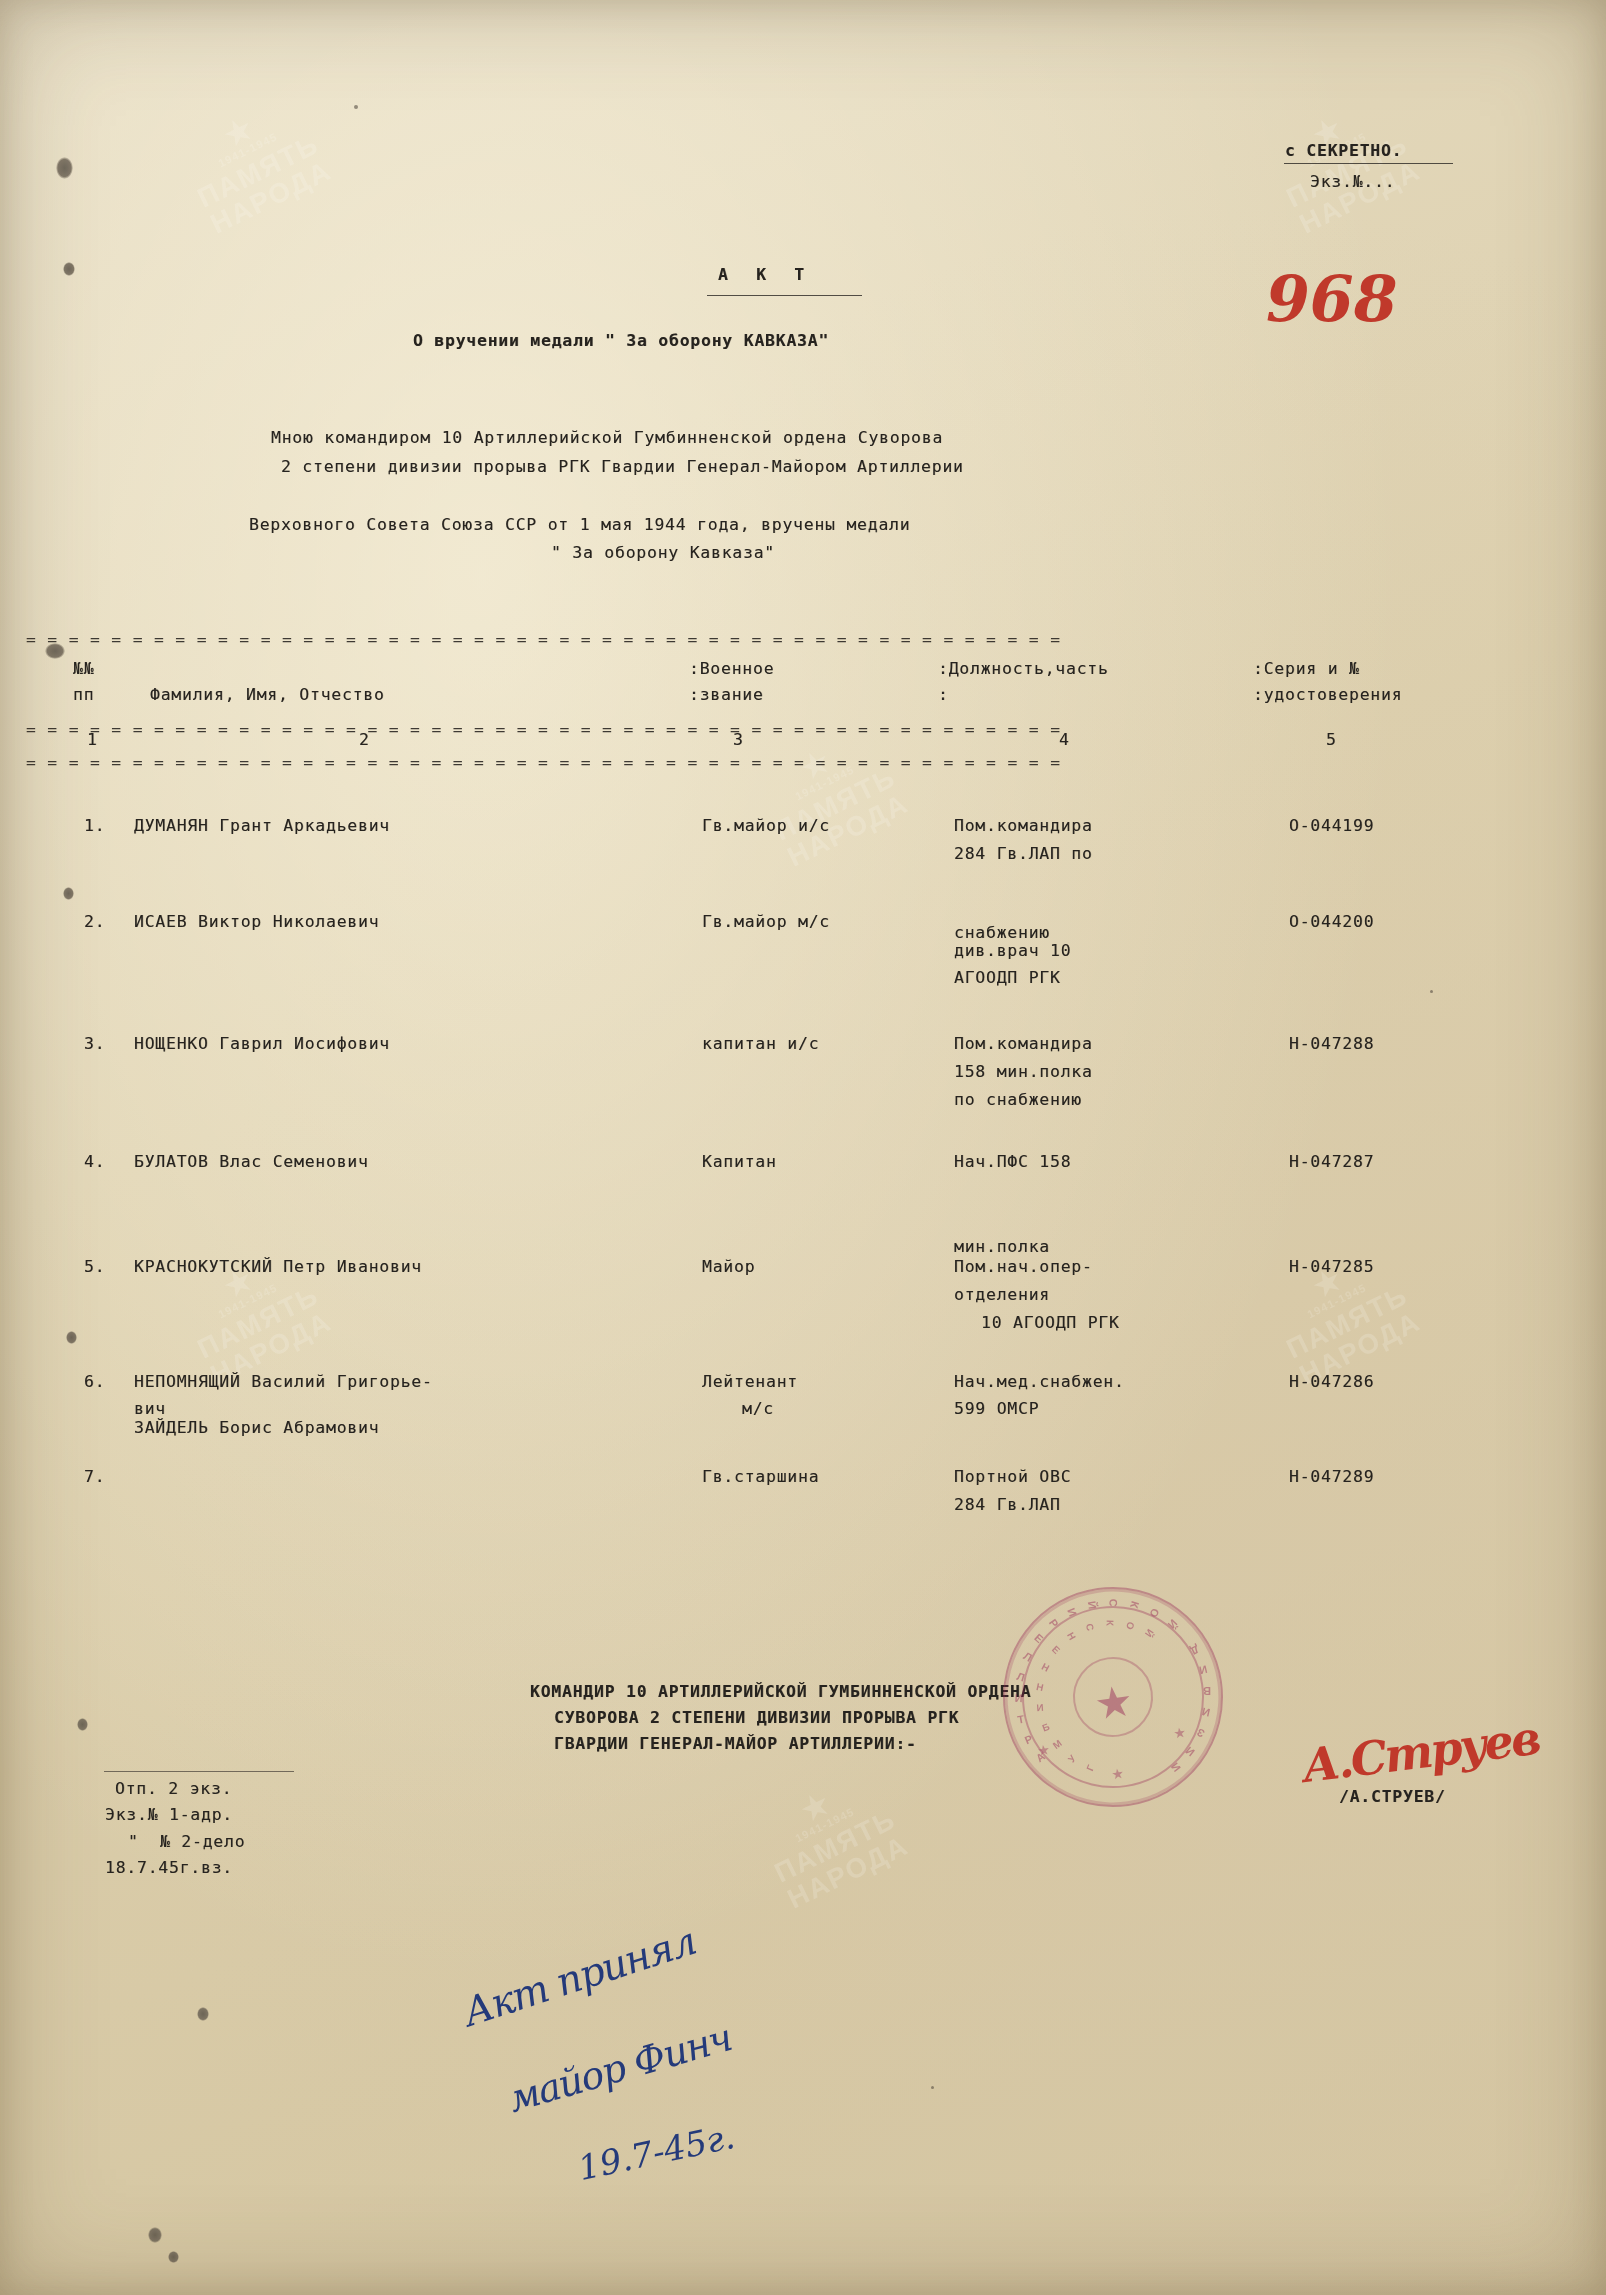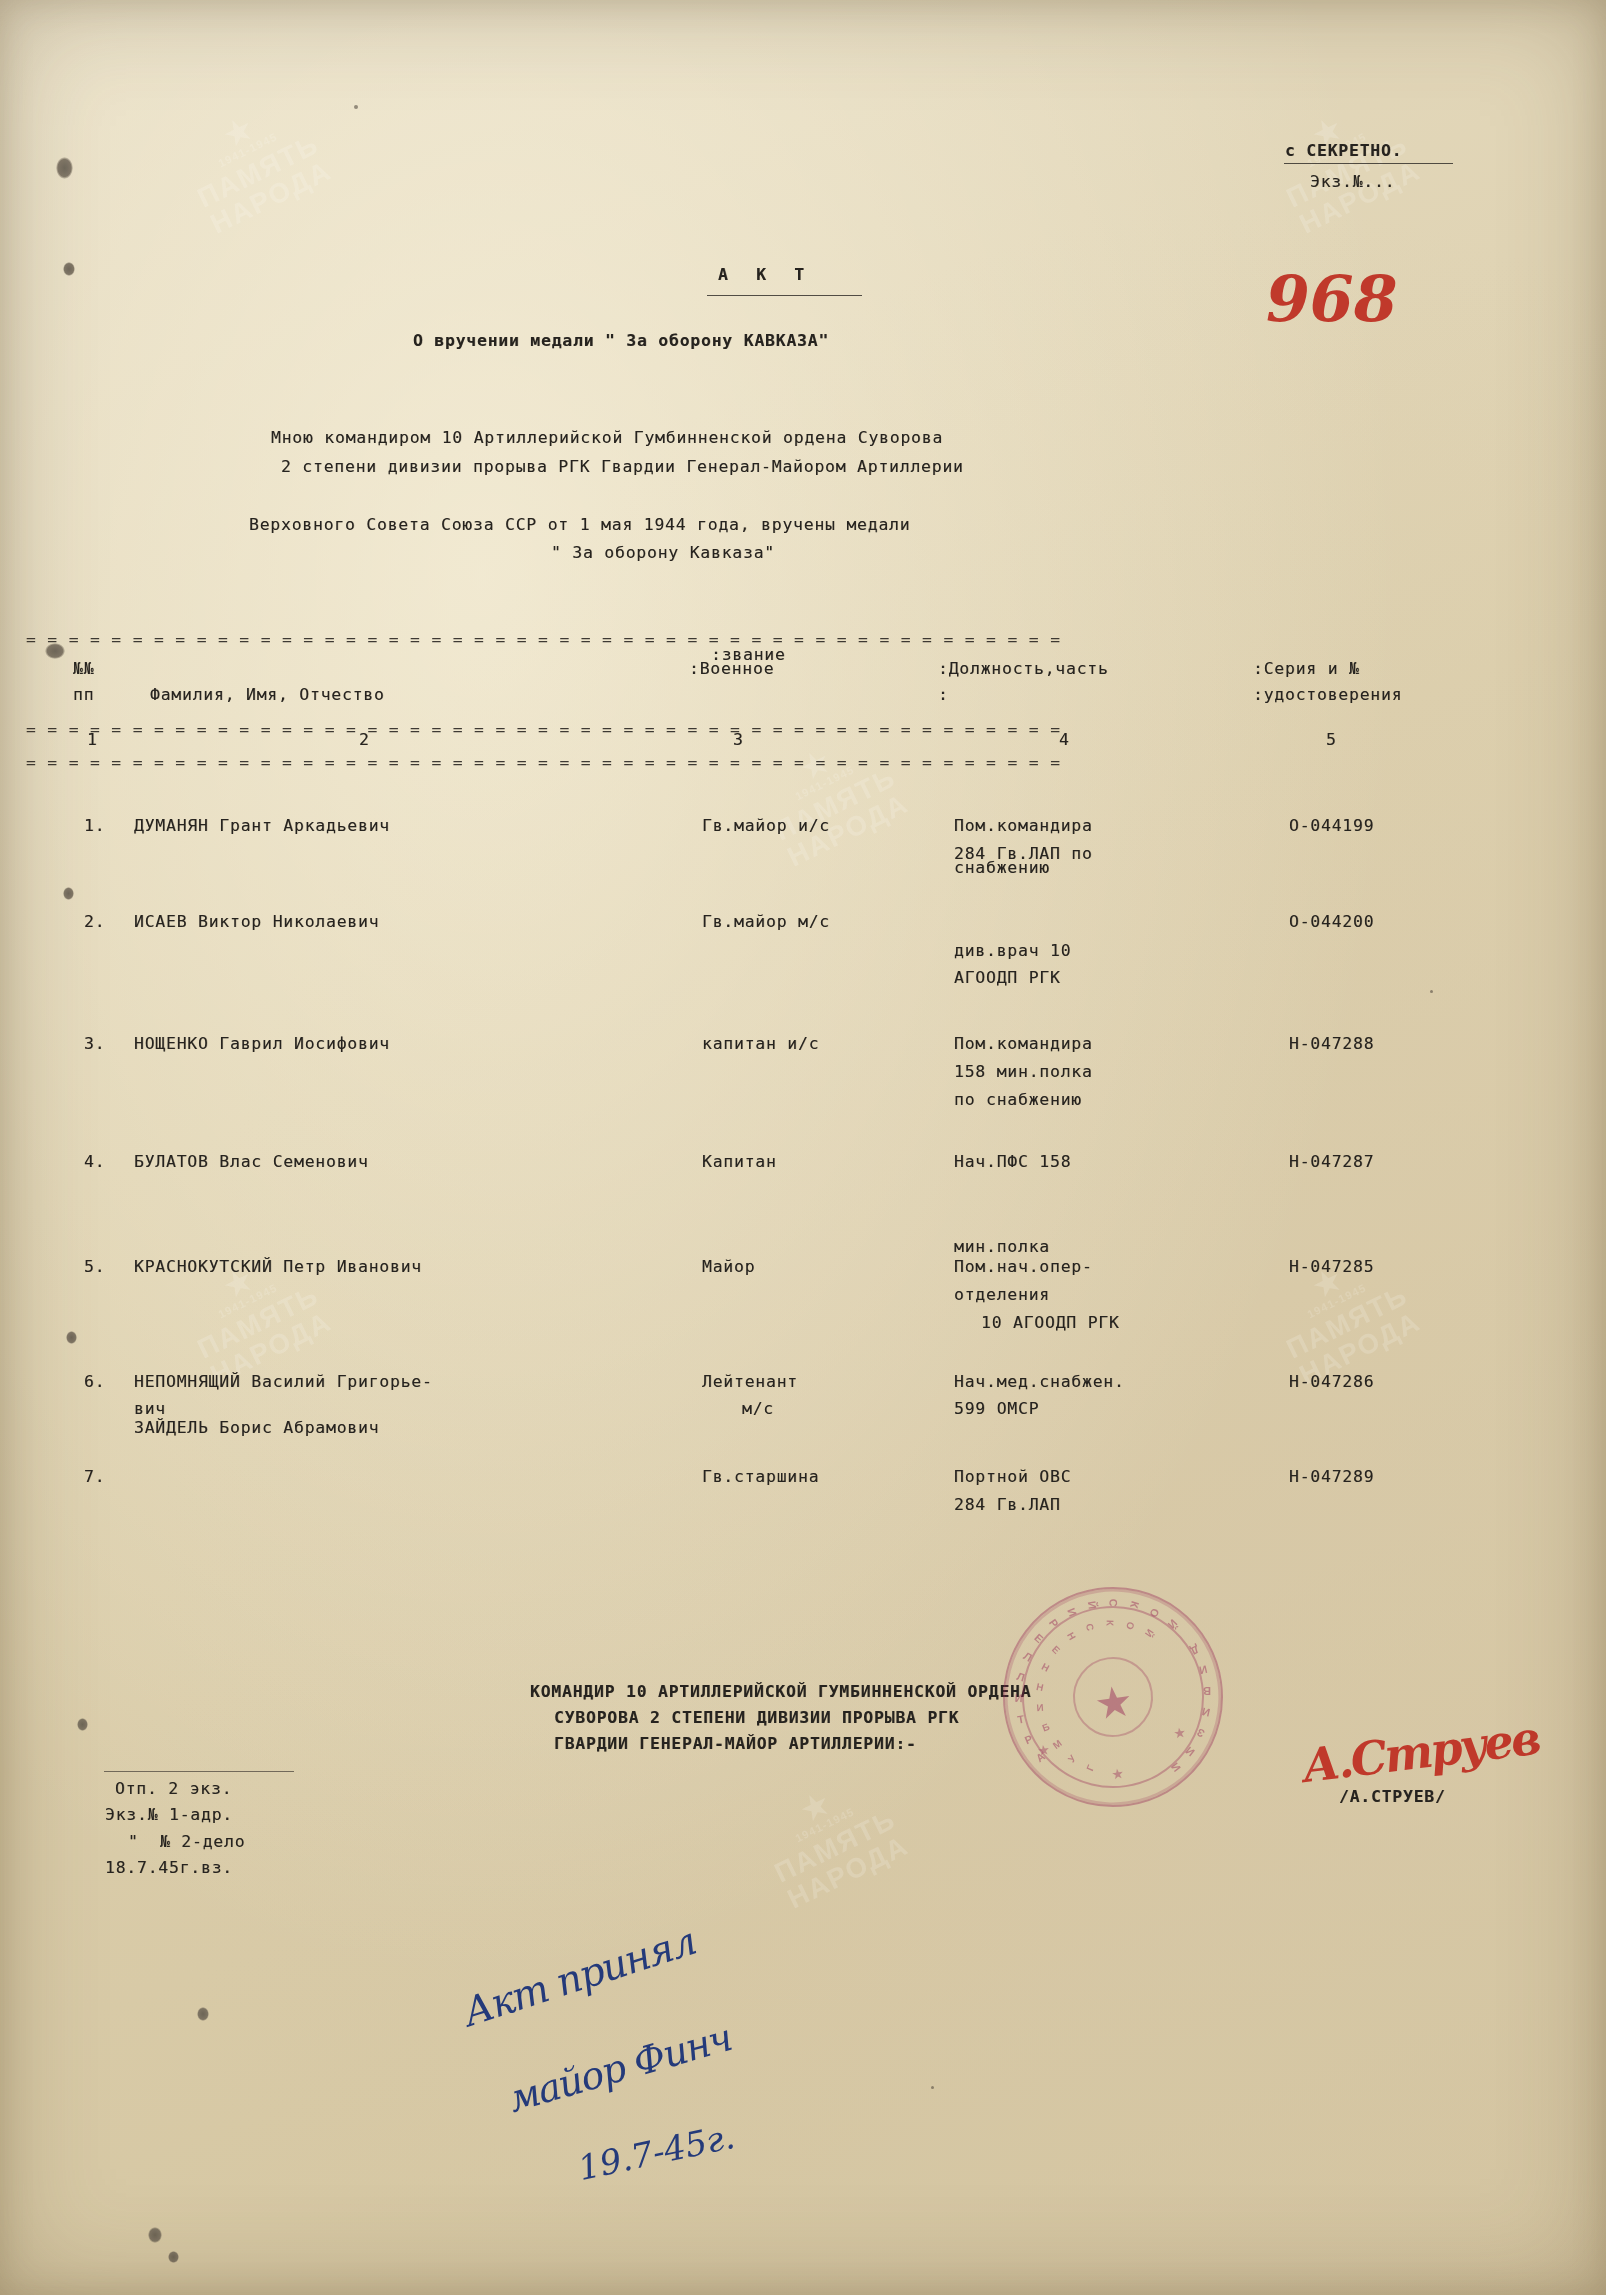--- a/index.html
+++ b/index.html
@@ -228,42 +228,42 @@
   <div class="tw" style="left:249px; top:454px;margin-left:32px;">2 степени дивизии прорыва РГК Гвардии Генерал-Майором Артиллерии</div>
   <div class="tw" style="left:249px; top:512px;">Верховного Совета Союза ССР от 1 мая 1944 года, вручены медали</div>
   <div class="tw" style="left:551px; top:540px;">" За оборону Кавказа"</div>
 
   <div class="rule" style="left:26px; top:630px;">= = = = = = = = = = = = = = = = = = = = = = = = = = = = = = = = = = = = = = = = = = = = = = = = =</div>
 
   <div class="tw" style="left:73px; top:656px;">№№</div>
   <div class="tw" style="left:73px; top:682px;">пп</div>
   <div class="tw" style="left:150px; top:682px;">Фамилия, Имя, Отчество</div>
   <div class="tw" style="left:689px; top:656px;">:Военное</div>
-  <div class="tw" style="left:689px; top:642px;margin-left:22px;">:звание</div>
+  <div class="tw" style="left:689px; top:682px;">:звание</div>
   <div class="tw" style="left:938px; top:656px;">:Должность,часть</div>
   <div class="tw" style="left:938px; top:682px;">:</div>
   <div class="tw" style="left:1253px; top:656px;">:Серия и №</div>
   <div class="tw" style="left:1253px; top:682px;">:удостоверения</div>
 
   <div class="rule" style="left:26px; top:720px;">= = = = = = = = = = = = = = = = = = = = = = = = = = = = = = = = = = = = = = = = = = = = = = = = =</div>
 
   <div class="tw" style="left:87px; top:727px;">1</div>
   <div class="tw" style="left:359px; top:727px;">2</div>
   <div class="tw" style="left:733px; top:727px;">3</div>
   <div class="tw" style="left:1059px; top:727px;">4</div>
   <div class="tw" style="left:1326px; top:727px;">5</div>
 
   <div class="rule" style="left:26px; top:753px;">= = = = = = = = = = = = = = = = = = = = = = = = = = = = = = = = = = = = = = = = = = = = = = = = =</div>
 
   <div class="tw" style="left:84px; top:813px;">1.</div>
   <div class="tw" style="left:134px; top:813px;">ДУМАНЯН Грант Аркадьевич</div>
   <div class="tw" style="left:702px; top:813px;">Гв.майор и/с</div>
   <div class="tw" style="left:954px; top:813px;">Пом.командира</div>
   <div class="tw" style="left:954px; top:841px;">284 Гв.ЛАП по</div>
-  <div class="tw" style="left:954px; top:855px;">снабжению</div>
+  <div class="tw" style="left:954px; top:920px;">снабжению</div>
   <div class="tw" style="left:1289px; top:813px;">О-044199</div>
 
   <div class="tw" style="left:84px; top:909px;">2.</div>
   <div class="tw" style="left:134px; top:909px;">ИСАЕВ Виктор Николаевич</div>
   <div class="tw" style="left:702px; top:909px;">Гв.майор м/с</div>
   <div class="tw" style="left:954px; top:938px;">див.врач 10</div>
   <div class="tw" style="left:954px; top:965px;">АГООДП РГК</div>
   <div class="tw" style="left:1289px; top:909px;">О-044200</div>
 
   <div class="tw" style="left:84px; top:1031px;">3.</div>

